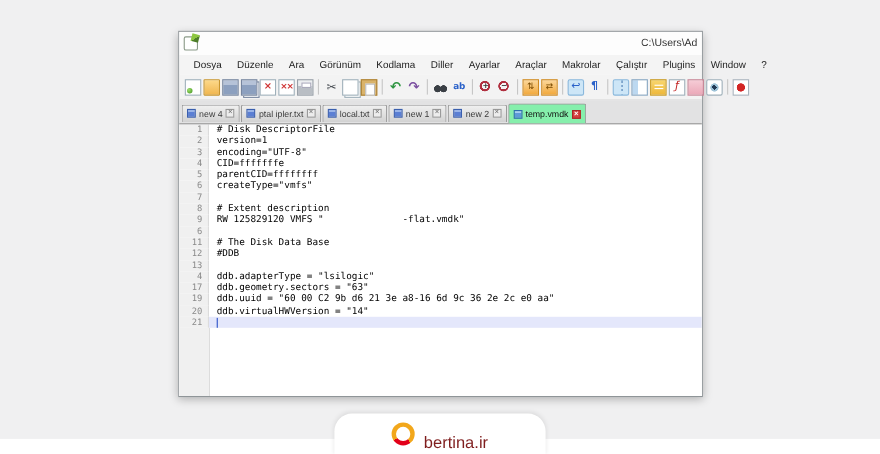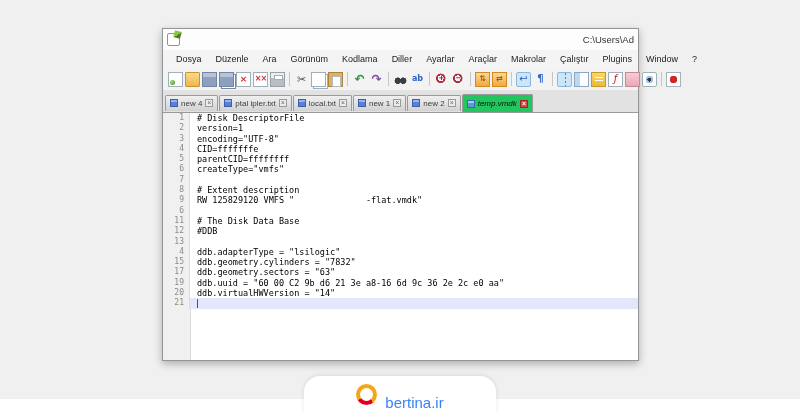--- a/index.html
+++ b/index.html
@@ -89,21 +89,21 @@
     border:1px solid #9fb0ba;border-radius:2px;}
   .tb-record{background:radial-gradient(circle at 50% 50%,#d22525 3.5px,transparent 4px),#fff;
     border:1px solid #a8b2bc;}
 
   
   .tabbar{height:19px;background:#e2e2e3;display:flex;align-items:center;
     padding:2px 2px 0 2px;flex:0 0 auto;border-bottom:1px solid #9a9a9a;position:relative;}
   .tab{display:flex;align-items:center;gap:3px;height:15px;padding:0 4px;
     background:linear-gradient(#f0f0f0,#d2d2d2);border:1px solid #9a9a9a;border-bottom:none;
     border-radius:2px 2px 0 0;margin-right:1px;font-size:8px;color:#3c3c3c;white-space:nowrap;cursor:default;}
-  .tab.active{background:#22c55e;height:17px;margin-bottom:-1px;color:#111;font-style:italic;}
+  .tab.active{background:#86efac;height:17px;margin-bottom:-1px;color:#111;}
   .floppy{width:8px;height:8px;background:linear-gradient(#9ab4e8 30%,#5b7fd4 30%);
     border:1px solid #3a5fae;box-sizing:border-box;flex:0 0 auto;}
   .tab.active .floppy{background:linear-gradient(#a9ccf2 30%,#5f9ad8 30%);border-color:#2f6fae;}
   .tab-close{width:8px;height:8px;border:1px solid #9a9a9a;background:#ededed;color:#666;
     font-size:7px;line-height:6px;text-align:center;box-sizing:border-box;flex:0 0 auto;}
   .tab.active .tab-close{background:#d64040;border-color:#a82626;color:#fff;font-weight:bold;}
 
   
   .editor{flex:1 1 auto;display:flex;background:#fff;overflow:hidden;}
   .ed-row{display:flex;height:10.3px;align-items:stretch;}
@@ -120,21 +120,21 @@
 
   
   .footer-band{position:absolute;left:0;bottom:0;width:800px;height:14px;background:#fff;}
   .footer-tab{position:absolute;left:50%;transform:translateX(-50%);bottom:0;
     width:192px;height:37px;background:#fff;border-radius:16px 16px 0 0;
     box-shadow:0 -1px 5px rgba(0,0,0,.09);display:flex;align-items:center;justify-content:center;gap:8px;}
   .brand-logo{width:21px;height:21px;border-radius:50%;
     background:conic-gradient(from 140deg,#e2001a 0 95deg,#f2a71b 0 360deg);position:relative;}
   .brand-logo::after{content:"";position:absolute;left:4px;top:4px;width:13px;height:13px;
     border-radius:50%;background:#fff;}
-  .brand-text{font-size:15px;color:#3b82f6;margin-top:16px;}
+  .brand-text{font-size:15px;color:#7f1d1d;margin-top:16px;}
 </style>
 </head>
 <body>
 
 <div class="npp-window">
 
   <div class="titlebar">
     <span class="app-icon"></span>
     <span class="title-text">C:\Users\Ad</span>
   </div>
@@ -278,24 +278,20 @@
         </div>
       <div class="ed-row">
           <span class="ln">13</span>
           <span class="code"></span>
         </div>
       <div class="ed-row">
           <span class="ln">4</span>
           <span class="code">ddb.adapterType = "lsilogic"</span>
         </div>
       <div class="ed-row">
-          <span class="ln">15</span>
-          <span class="code">ddb.geometry.cylinders = "7832"</span>
-        </div>
-      <div class="ed-row">
           <span class="ln">17</span>
           <span class="code">ddb.geometry.sectors = "63"</span>
         </div>
       <div class="ed-row">
           <span class="ln">19</span>
           <span class="code">ddb.uuid = "60 00 C2 9b d6 21 3e a8-16 6d 9c 36 2e 2c e0 aa"</span>
         </div>
       <div class="ed-row">
           <span class="ln">20</span>
           <span class="code">ddb.virtualHWVersion = "14"</span>

